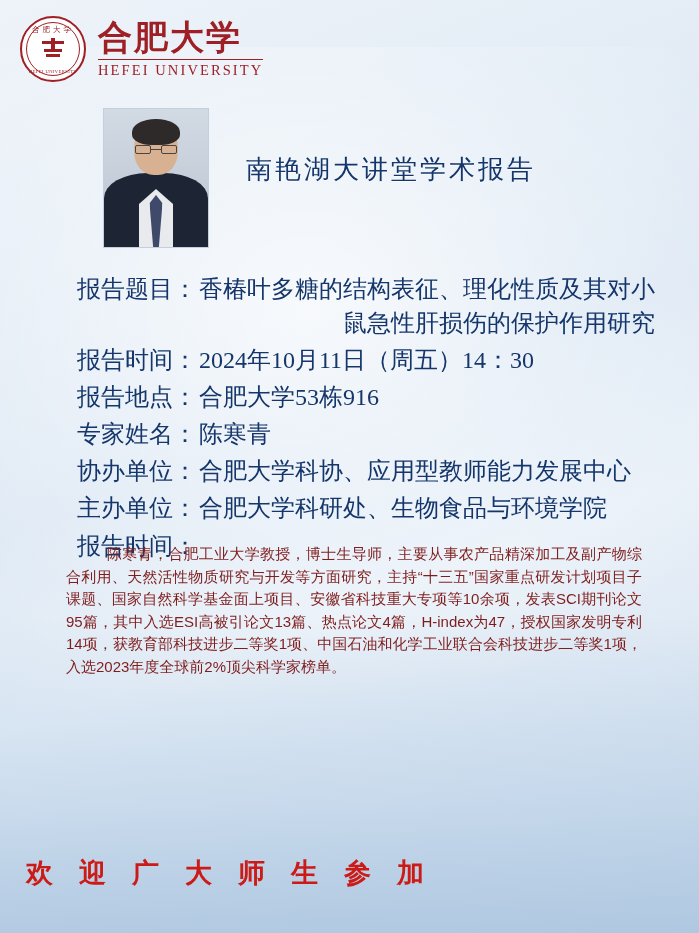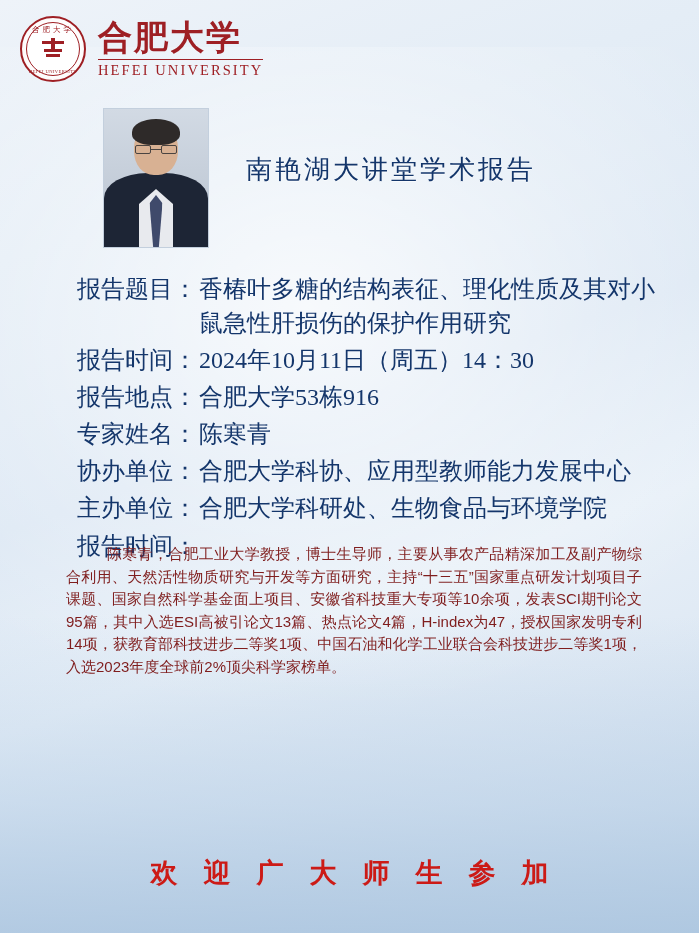--- a/index.html
+++ b/index.html
@@ -260,20 +260,21 @@
   .field .label {
     flex: 0 0 auto;
     white-space: nowrap;
   }
   .field .value {
     flex: 1 1 auto;
     padding-left: 2px;
   }
   .field.title-field .value {
     text-indent: 0;
+    text-align: right;
   }
 
   
   .bio {
     position: absolute;
     left: 66px;
     top: 543px;
     width: 576px;
     z-index: 3;
     color: #7f1d1d;
@@ -284,21 +285,20 @@
     text-indent: 41px;
     font-family: Liberation Sans, sans-serif;
   }
 
   
   .welcome {
     position: absolute;
     left: 0;
     top: 855px;
     width: 100%;
-    text-align: center;
     z-index: 3;
     color: #cc1a16;
     font-size: 27px;
     font-weight: bold;
     letter-spacing: 26px;
     text-indent: 26px;
     font-family: "Liberation Serif", serif;
   }
 </style>
 </head>

